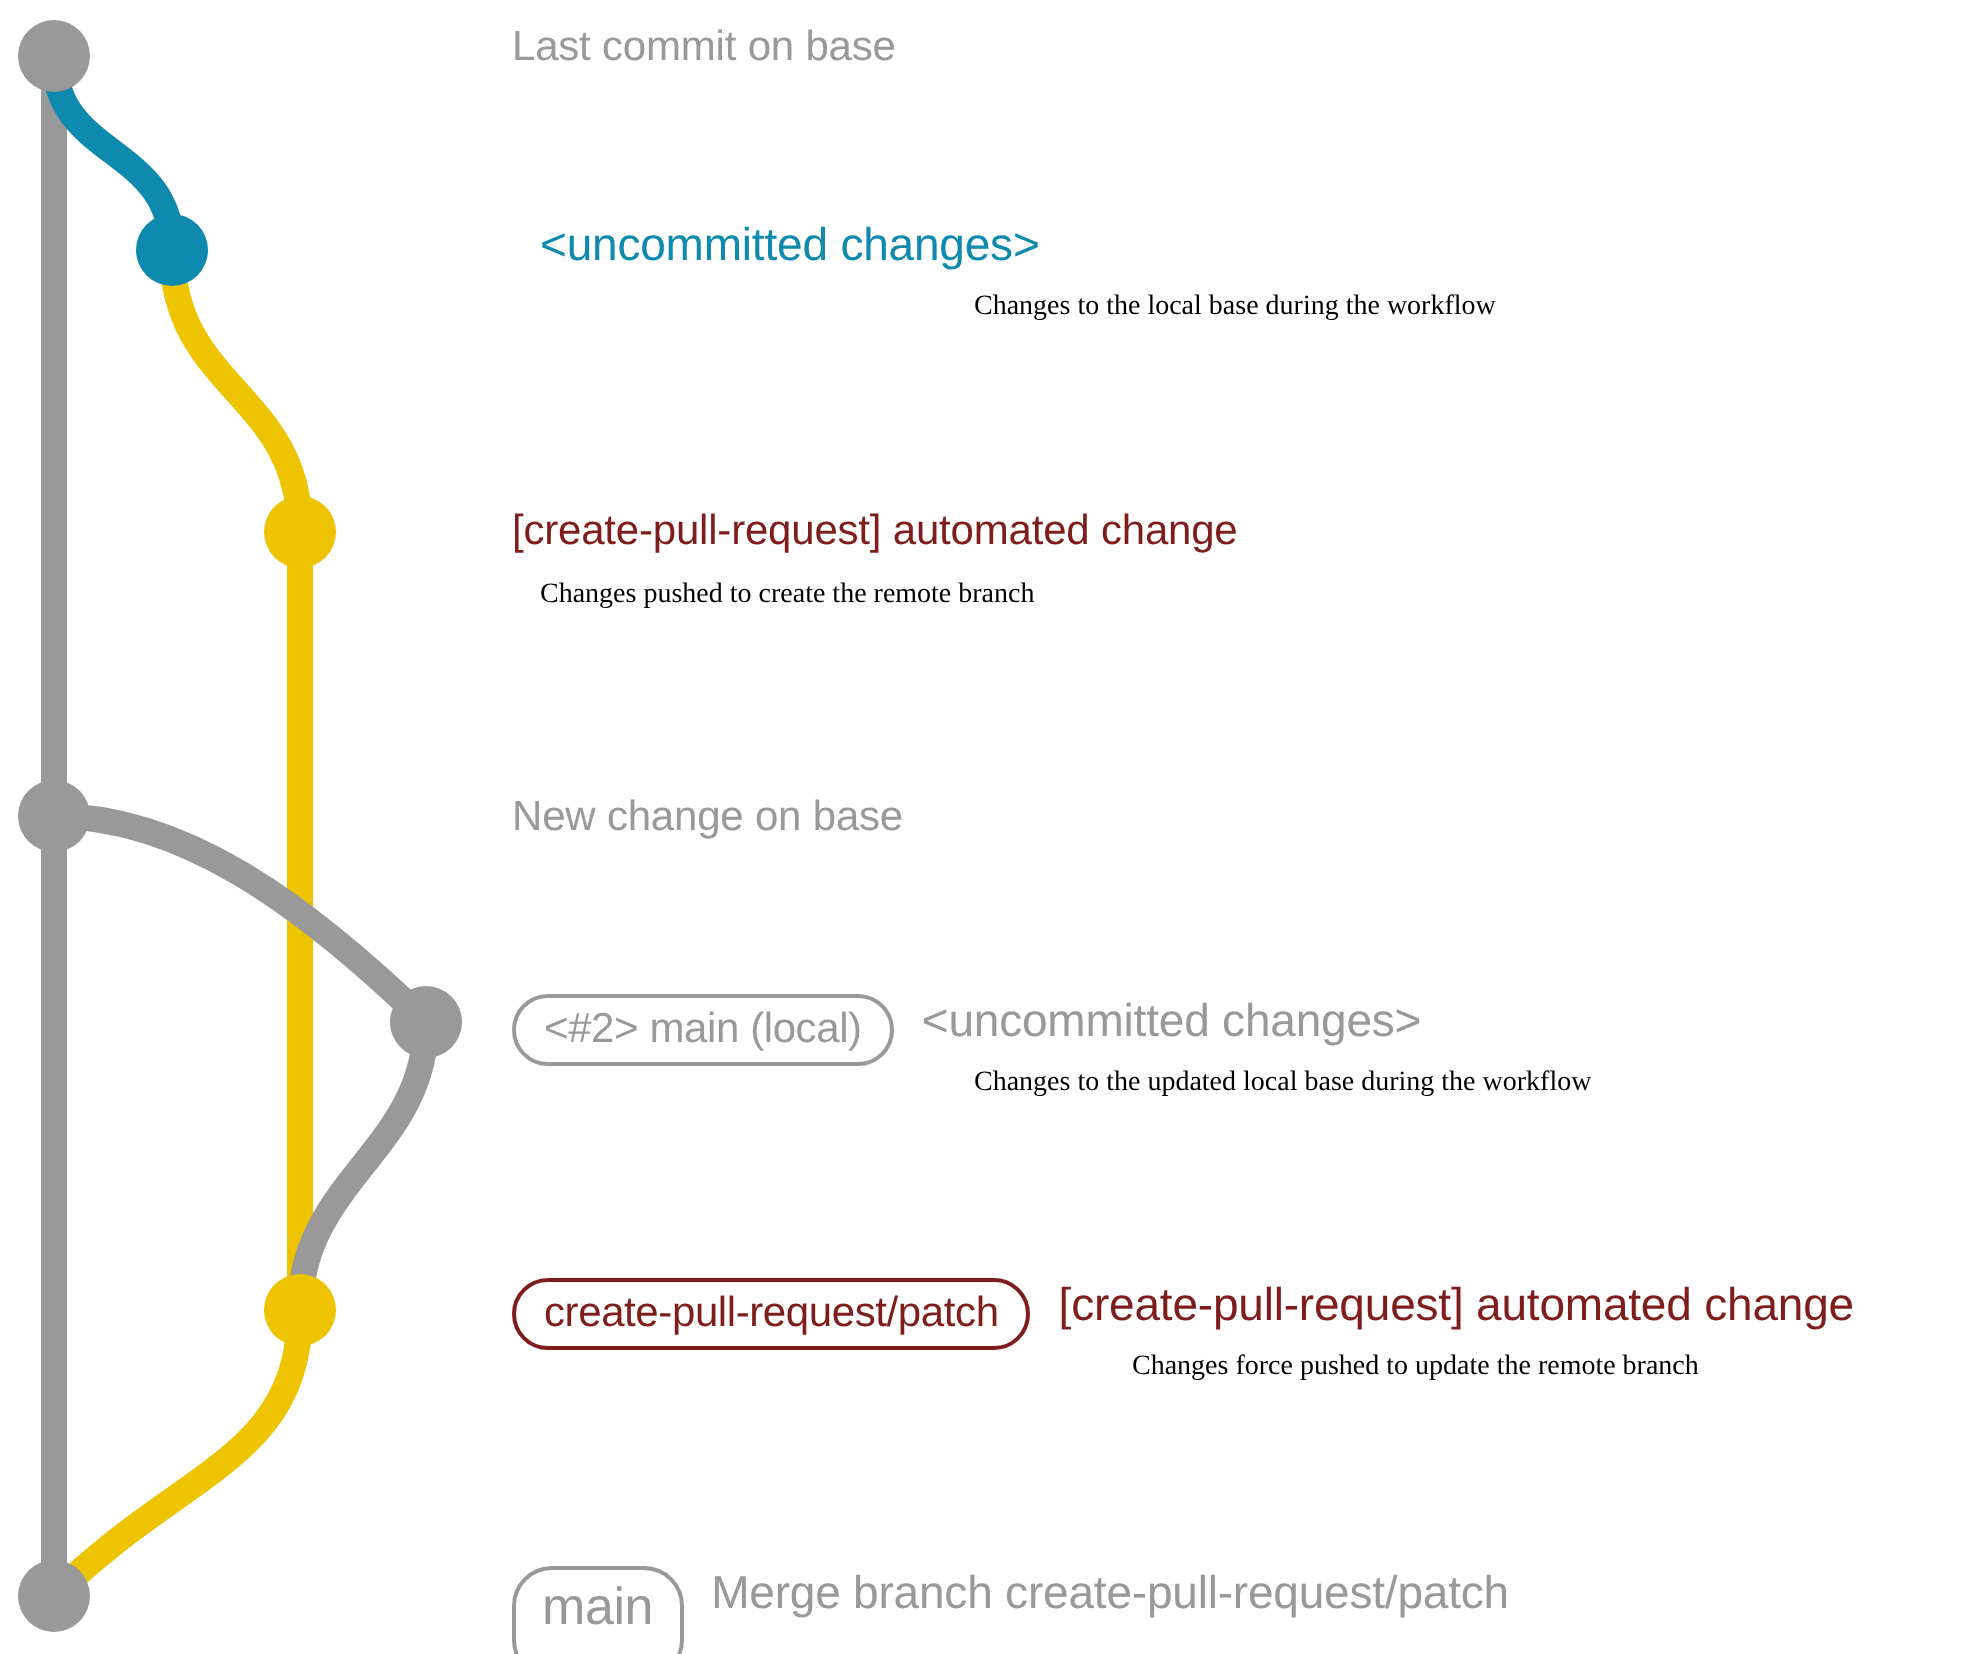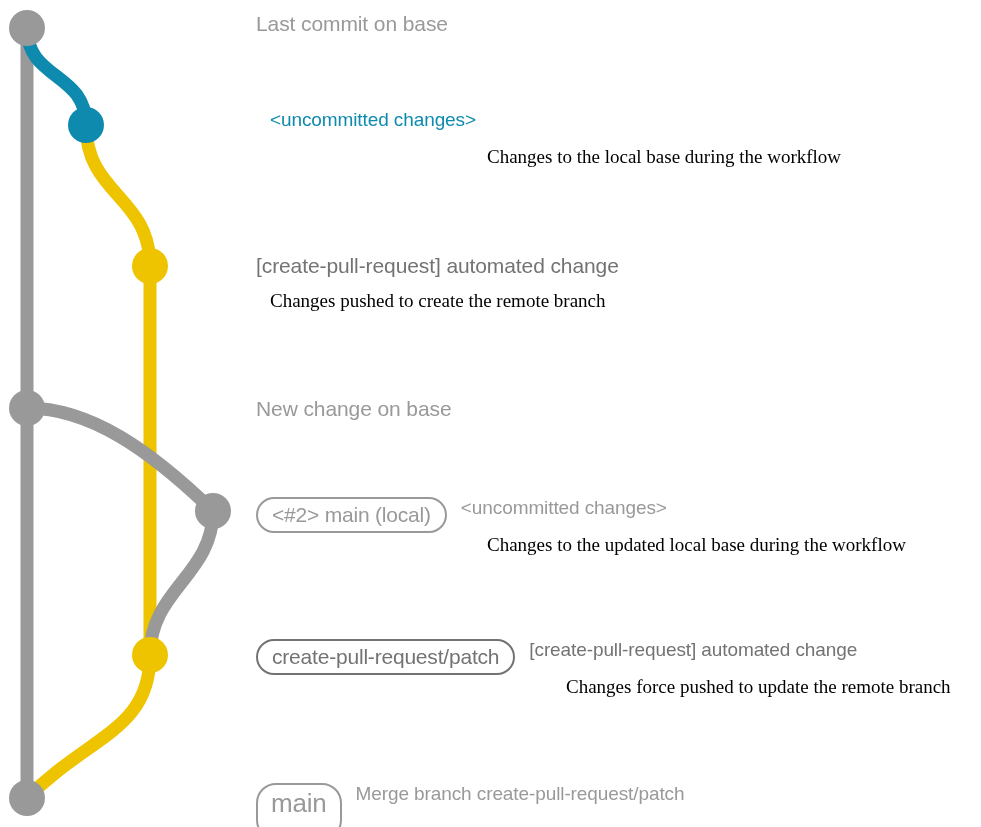--- a/index.html
+++ b/index.html
@@ -50,34 +50,34 @@
 
   .badge-small {
     font-size: 26px;
     padding: 5px 13px 22px 13px;
     border-width: 2px;
     border-radius: 20px;
   }
 
   .msg {
     margin-left: 14px;
-    font-size: 19px;
+    font-size: 23px;
     letter-spacing: -0.1px;
   }
 
   .desc {
     position: absolute;
     font-family: "Liberation Serif", serif;
-    font-size: 19px;
+    font-size: 14px;
     color: #000000;
     white-space: nowrap;
   }
 
   .c-teal   { color: #0e8aae; }
-  .c-yellow { color: #737373; }
+  .c-yellow { color: #7f1d1d; }
   .c-gray   { color: #999999; }
 </style>
 </head>
 <body>
 
 <svg id="graph-canvas" viewBox="0 0 981 827" xmlns="http://www.w3.org/2000/svg">
 
   <path d="M27,28 L27,408" fill="none" stroke="#999999" stroke-width="13" stroke-linecap="round"></path>
   <path d="M27,408 L27,798" fill="none" stroke="#999999" stroke-width="13" stroke-linecap="round"></path>
 

